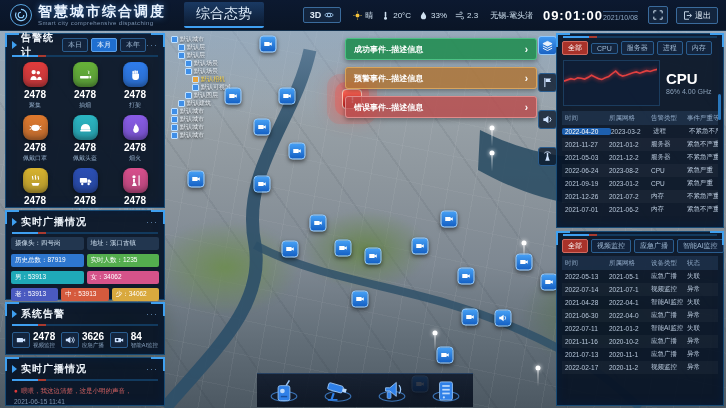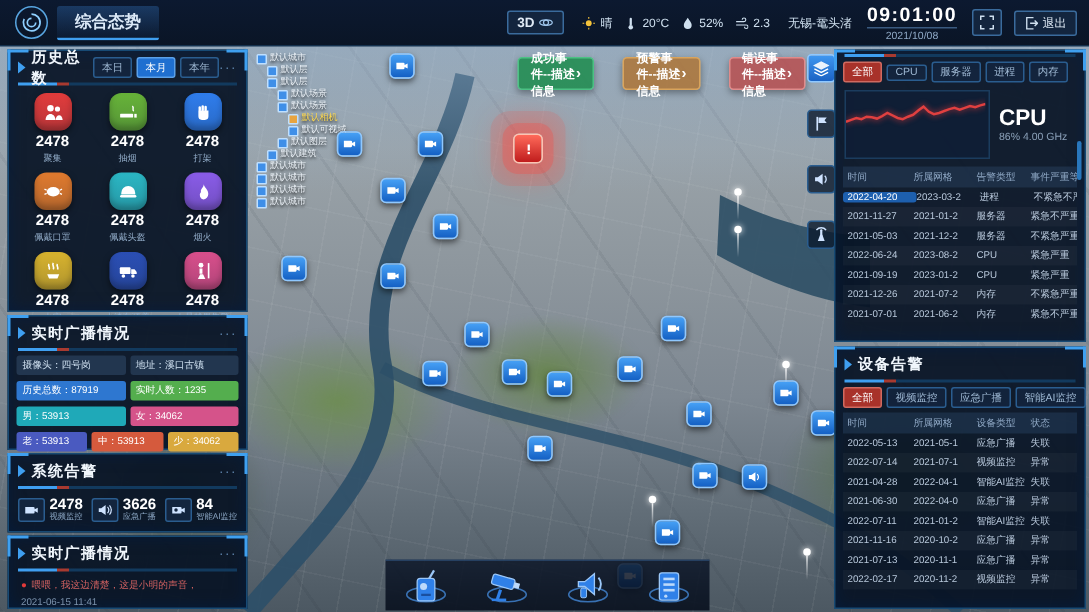--- a/index.html
+++ b/index.html
@@ -27,21 +27,21 @@
   .pin::after{content:"";position:absolute;left:2px;top:5px;width:1px;height:16px;background:linear-gradient(180deg,rgba(255,255,255,.9),rgba(255,255,255,0));}
 
   
   .ltree{position:absolute;left:171px;top:35px;width:86px;z-index:2;}
   .lt{font-size:6px;line-height:8px;color:#eef4fa;text-shadow:0 1px 2px rgba(0,0,0,.8);white-space:nowrap;display:flex;align-items:center;gap:2px;}
   .lt .lti{display:inline-block;width:5px;height:5px;border-radius:1px;background:#3f8fe8;border:1px solid #bfe0ff;flex:0 0 auto;}
   .lt.hl{color:#ffd94d;}
   .lt.hl .lti{background:#e8a43f;}
 
   
-  .notes{position:absolute;left:345px;top:38px;width:192px;display:flex;flex-direction:row;gap:19px;z-index:5;}
+  .notes{position:absolute;left:345px;top:38px;width:192px;display:flex;flex-direction:column;gap:7px;z-index:5;}
   .note{height:20px;border-radius:3px;display:flex;align-items:center;justify-content:space-between;
     padding:0 8px;font-size:8px;font-weight:bold;color:#fff;box-shadow:0 2px 5px rgba(0,0,0,.35);}
   .note .chev{font-size:10px;font-weight:bold;color:#fff;}
   .note.success{background:rgba(32,140,80,.88);border:1px solid #4cc184;}
   .note.warning{background:rgba(175,115,50,.82);border:1px solid #d9a45c;}
   .note.error{background:rgba(185,75,75,.82);border:1px solid #e08b8b;}
 
   
   .btoolbar{position:absolute;left:257px;top:373px;width:216px;height:33px;z-index:5;
     background:linear-gradient(180deg,rgba(10,20,38,.82),rgba(8,16,30,.9));
@@ -57,29 +57,29 @@
   .sbtn svg{width:11px;height:11px;}
 
   
   .topbar{position:absolute;left:0;top:0;width:726px;height:30px;z-index:10;display:flex;align-items:center;
     background:linear-gradient(180deg,#0c1930 0%,#0a1526 100%);border-bottom:1px solid #14314e;}
   .logo{width:20px;height:20px;border-radius:50%;border:1px solid #58a5e0;margin:0 6px 0 10px;
     display:flex;align-items:center;justify-content:center;}
   .titleblock{display:flex;flex-direction:column;line-height:1;margin-right:18px;}
   .title-cn{font-size:14px;font-weight:bold;color:#eaf4ff;letter-spacing:2px;text-shadow:0 0 6px rgba(80,160,255,.6);}
   .title-en{font-size:6px;color:#7e97b5;margin-top:2px;letter-spacing:.4px;}
-  .toptab{font-size:11px;color:#dceaf8;font-weight:bold;padding:3px 12px;background:linear-gradient(180deg,rgba(40,90,150,.5),rgba(20,50,90,.2));
+  .toptab{font-size:14px;color:#dceaf8;font-weight:normal;padding:3px 12px;background:linear-gradient(180deg,rgba(40,90,150,.5),rgba(20,50,90,.2));
     border-bottom:2px solid #3f9ff0;border-radius:2px;}
   .topspacer{flex:1;}
   .hmode{display:flex;align-items:center;gap:3px;font-size:9px;font-weight:bold;color:#dfeaf5;
     border:1px solid #3a6b9c;background:#13253e;border-radius:2px;padding:2px 6px;margin-right:12px;}
   .wx{display:flex;align-items:center;gap:3px;font-size:8px;color:#cfe0ef;margin-right:8px;white-space:nowrap;}
   .wx svg{width:9px;height:9px;}
   .hloc{font-size:8px;color:#cfe0ef;margin:0 10px 0 4px;white-space:nowrap;}
-  .clock{display:flex;flex-direction:column;align-items:flex-start;line-height:1;margin-right:10px;}
+  .clock{display:flex;flex-direction:row;align-items:flex-start;line-height:1;margin-right:10px;}
   .clock .t{font-size:13px;font-weight:bold;color:#fff;letter-spacing:1px;}
   .clock .d{font-size:7px;color:#8fa9c6;margin-top:2px;border-top:1px solid #3a5a80;padding-top:2px;width:100%;text-align:center;}
   .hbtn{width:18px;height:16px;border:1px solid #3a6b9c;background:#13253e;border-radius:2px;margin-right:8px;
     display:flex;align-items:center;justify-content:center;}
   .exitbtn{display:flex;align-items:center;gap:3px;border:1px solid #3a6b9c;background:#13253e;border-radius:2px;
     padding:2px 6px;font-size:8px;color:#dfeaf5;margin-right:8px;}
 
   
   .panel{position:absolute;background:rgba(7,18,36,.92);border:1px solid #174a74;box-shadow:0 0 10px rgba(0,30,70,.6) inset;z-index:8;}
   .panel::before,.panel::after{content:"";position:absolute;width:12px;height:12px;pointer-events:none;}
@@ -407,20 +407,24 @@
     </div>
   </div>
 
   <div class="topbar">
     <div class="logo">
       <svg viewBox="0 0 20 20" width="14" height="14" fill="none" stroke="#8fd0ff" stroke-width="1.6">
           <path d="M10 2a8 8 0 1 1-7 4.5"></path>
           <path d="M10 6a4 4 0 1 0 4 4"></path>
         </svg>
     </div>
+    <div class="titleblock">
+      <span class="title-cn">智慧城市综合调度</span>
+      <span class="title-en">Smart city comprehensive dispatching</span>
+    </div>
     <div class="toptab">综合态势</div>
     <div class="topspacer"></div>
     <div class="hmode">
       <span>3D</span>
       <svg viewBox="0 0 12 12" width="10" height="10" fill="none" stroke="#9fc6ec" stroke-width="1">
           <circle cx="6" cy="6" r="2"></circle>
           <ellipse cx="6" cy="6" rx="5" ry="2.2"></ellipse>
         </svg>
     </div>
     <div class="wx">
@@ -439,21 +443,21 @@
       <svg viewBox="0 0 12 12">
           <rect x="5" y="1" width="2" height="7" rx="1" fill="#cfe0ef"></rect>
           <circle cx="6" cy="9.5" r="2" fill="#cfe0ef"></circle>
         </svg>
       <span>20°C</span>
     </div>
     <div class="wx">
       <svg viewBox="0 0 12 12">
           <path d="M6 1C7.8 3.8 9.5 5.6 9.5 7.6a3.5 3.5 0 0 1-7 0C2.5 5.6 4.2 3.8 6 1z" fill="#cfe0ef"></path>
         </svg>
-      <span>52%</span>
+      <span>33%</span>
     </div>
     <div class="wx">
       <svg viewBox="0 0 12 12" fill="none" stroke="#cfe0ef" stroke-width="1">
           <path d="M1 4.5h7a1.6 1.6 0 1 0-1.6-1.6M1 7.5h9a1.6 1.6 0 1 1-1.6 1.6"></path>
         </svg>
       <span>2.3</span>
     </div>
     <span class="hloc">无锡-鼋头渚</span>
     <div class="clock">
       <span class="t">09:01:00</span>
@@ -468,21 +472,21 @@
       <svg viewBox="0 0 12 12" width="9" height="9" fill="none" stroke="#cfe0ef" stroke-width="1.2">
           <path d="M8 1H2v10h6M5 6h6M9 3.5 11.5 6 9 8.5"></path>
         </svg>
       <span>退出</span>
     </div>
   </div>
 
   <div class="panel" id="p1">
     <div class="phead">
       <span class="arr"></span>
-      <span class="ptitle">历史总数</span>
+      <span class="ptitle">告警统计</span>
       <div class="tabs blue">
           <span class="ptab">本日</span>
           <span class="ptab on">本月</span>
           <span class="ptab">本年</span>
         </div>
       <span class="dots">···</span>
     </div>
     <div class="pline"></div>
     <div class="agrid" id="alarmGrid">
         <div class="acell">
@@ -739,24 +743,20 @@
           <span>2021-07-01</span>
           <span>2021-06-2</span>
           <span>内存</span>
           <span>紧急不严重</span>
         </div>
       </div>
     <div class="scroll-ind"></div>
   </div>
 
   <div class="panel" id="p6">
-    <div class="phead">
-      <span class="arr"></span>
-      <span class="ptitle">设备告警</span>
-    </div>
     <div class="pline"></div>
     <div class="tabs red" style="margin:0 5px 3px 5px;">
         <span class="ptab on">全部</span>
         <span class="ptab">视频监控</span>
         <span class="ptab">应急广播</span>
         <span class="ptab">智能AI监控</span>
       </div>
     <div class="tbl">
         <div class="trow thead">
           <span>时间</span>

